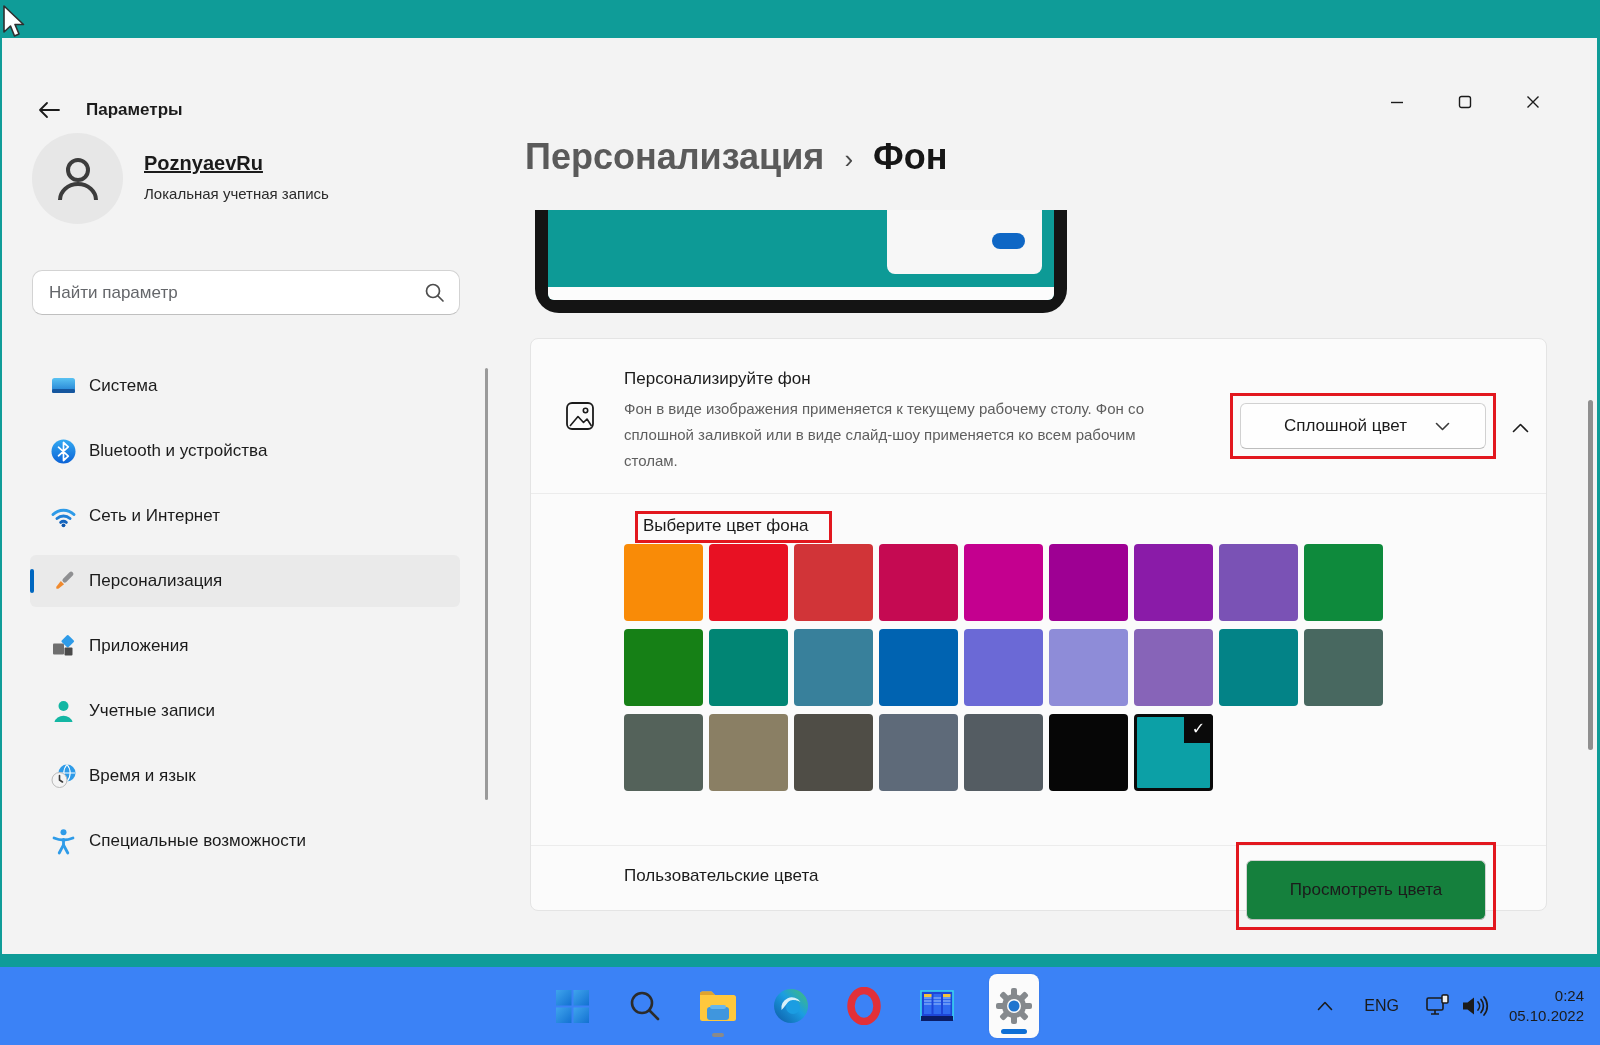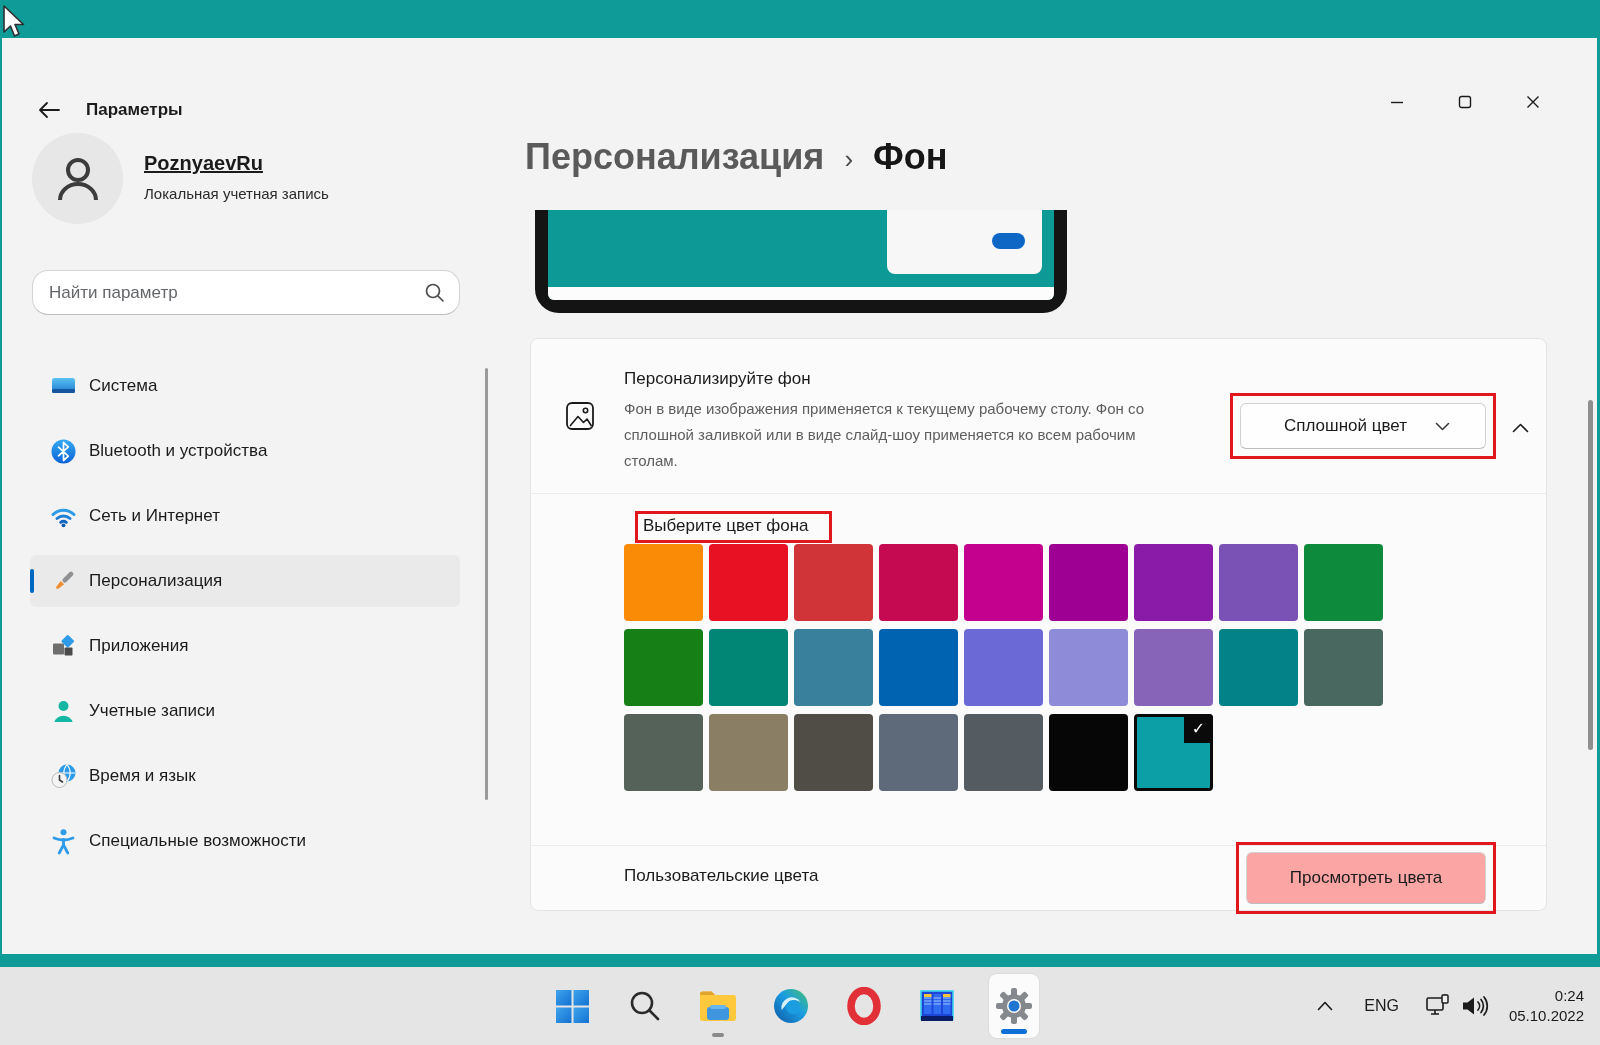--- a/index.html
+++ b/index.html
@@ -15,21 +15,21 @@
   .window{position:absolute;left:2px;top:38px;width:1595px;height:916px;background:#F3F3F3;}
   .back-button{position:absolute;left:30px;top:55px;width:34px;height:34px;border-radius:4px;display:flex;align-items:center;justify-content:center;background:transparent;border:none;cursor:pointer;}
   .window-title{position:absolute;left:84px;top:62px;font-size:17px;font-weight:600;color:#1B1B1B;}
   .win-controls{position:absolute;right:33px;top:44px;display:flex;gap:6px;}
   .win-btn{width:62px;height:40px;display:flex;align-items:center;justify-content:center;background:transparent;border:none;cursor:pointer;}
 
   
   .avatar{position:absolute;left:30px;top:95px;width:91px;height:91px;border-radius:50%;background:#E7E7E7;display:flex;align-items:center;justify-content:center;}
   .account-name{position:absolute;left:142px;top:114px;font-size:20px;font-weight:700;text-decoration:underline;}
   .account-type{position:absolute;left:142px;top:147px;font-size:15px;color:#2B2B2B;}
-  .search-box{position:absolute;left:30px;top:232px;width:428px;height:45px;background:#FFFFFF;border:1px solid #D3D3D3;border-bottom-color:#BFBFBF;border-radius:16px;}
+  .search-box{position:absolute;left:30px;top:232px;width:428px;height:45px;background:#FFFFFF;border:1px solid #D3D3D3;border-bottom-color:#BFBFBF;border-radius:10px;}
   .search-box input{position:absolute;left:16px;top:0;width:370px;height:43px;border:none;outline:none;font-size:17px;background:transparent;color:#1B1B1B;font-family:inherit;}
   .search-box input::placeholder{color:#64666A;opacity:1;}
   .search-glyph{position:absolute;right:14px;top:11px;}
   .nav{position:absolute;left:28px;top:322px;width:430px;}
   .nav-item{height:52px;margin-bottom:13px;display:flex;align-items:center;gap:12px;padding-left:20px;border-radius:6px;font-size:17px;cursor:pointer;position:relative;}
   .nav-item.selected{background:#EAEAEA;}
   .nav-item.selected::before{content:"";position:absolute;left:0;top:14px;width:4px;height:24px;border-radius:4px;background:var(--accent);}
   .nav-icon{width:27px;height:27px;flex:0 0 27px;display:flex;align-items:center;justify-content:center;}
   .sidebar-scrollbar{position:absolute;left:483px;top:330px;width:3px;height:432px;background:#9A9A9A;border-radius:2px;}
 
@@ -60,26 +60,26 @@
   .picker-label-annotation{position:absolute;left:104px;top:17px;padding:2px 20px 4px 5px;}
   .picker-label{font-size:17px;color:#1B1B1B;}
   .color-grid{position:absolute;left:93px;top:50px;display:grid;grid-template-columns:repeat(9,79px);gap:8px 6px;}
   .swatch{width:79px;height:77px;border-radius:4px;cursor:pointer;position:relative;}
   .swatch.selected{border:3px solid #0A0A0A;}
   .check-badge{position:absolute;top:-3px;right:-3px;width:29px;height:29px;background:#0A0A0A;color:#FFFFFF;font-size:16px;font-weight:700;display:flex;align-items:center;justify-content:center;border-radius:0 4px 0 0;}
 
   .sec3{position:relative;height:64px;}
   .custom-label{position:absolute;left:93px;top:20px;font-size:17px;}
   .button-annotation{position:absolute;right:50px;top:-4px;padding:7px;background:transparent;}
-  .view-colors-button{width:240px;height:52px;background:#fca5a5;border:1px solid #D3D3D3;border-bottom-color:#BDBDBD;border-radius:6px;font-size:17px;display:flex;align-items:center;justify-content:center;cursor:pointer;font-family:inherit;color:#1B1B1B;}
+  .view-colors-button{width:240px;height:60px;background:#15803d;border:1px solid #D3D3D3;border-bottom-color:#BDBDBD;border-radius:6px;font-size:17px;display:flex;align-items:center;justify-content:center;cursor:pointer;font-family:inherit;color:#1B1B1B;margin-top:8px;}
 
   .main-scrollbar{position:absolute;right:4px;top:362px;width:5px;height:350px;background:#8F8F8F;border-radius:3px;cursor:pointer;}
 
   
-  .taskbar{position:absolute;left:0;right:0;bottom:0;height:78px;background:#e5e5e5;}
+  .taskbar{position:absolute;left:0;right:0;bottom:0;height:78px;background:#3b82f6;}
   .task-icons{position:absolute;left:551px;top:0;height:78px;display:flex;align-items:center;gap:31px;}
   .task-icon{width:42px;height:42px;display:flex;align-items:center;justify-content:center;cursor:pointer;position:relative;}
   .task-icon.running::after{content:"";position:absolute;bottom:-10px;left:15px;width:12px;height:4px;border-radius:2px;background:#8A8A8A;}
   .task-icon.active-app{width:50px;height:64px;background:#FBFBFB;border-radius:8px;box-shadow:0 0 2px rgba(0,0,0,0.12);}
   .task-icon.active-app::after{content:"";position:absolute;bottom:4px;left:12px;width:26px;height:5px;border-radius:3px;background:#0E6FD6;}
   .tray{position:absolute;right:16px;top:0;height:78px;display:flex;align-items:center;gap:20px;}
   .tray-chevron{width:26px;height:26px;display:flex;align-items:center;justify-content:center;cursor:pointer;}
   .tray-lang{font-size:16px;color:#1B1B1B;cursor:pointer;padding:4px 6px;}
   .tray-icons{display:flex;align-items:center;gap:10px;cursor:pointer;}
   .tray-clock{text-align:right;font-size:15px;line-height:20px;color:#1B1B1B;cursor:pointer;}

